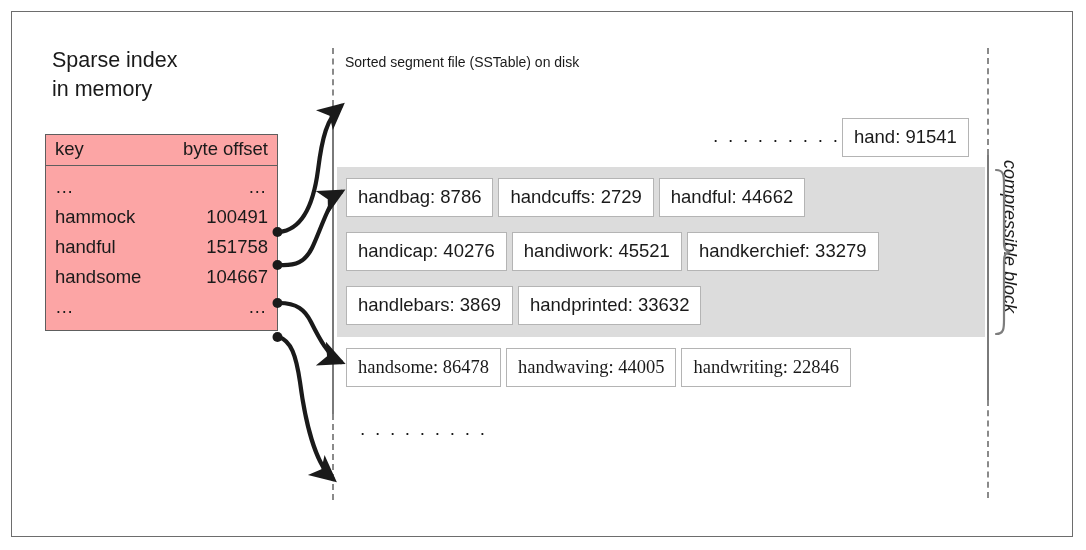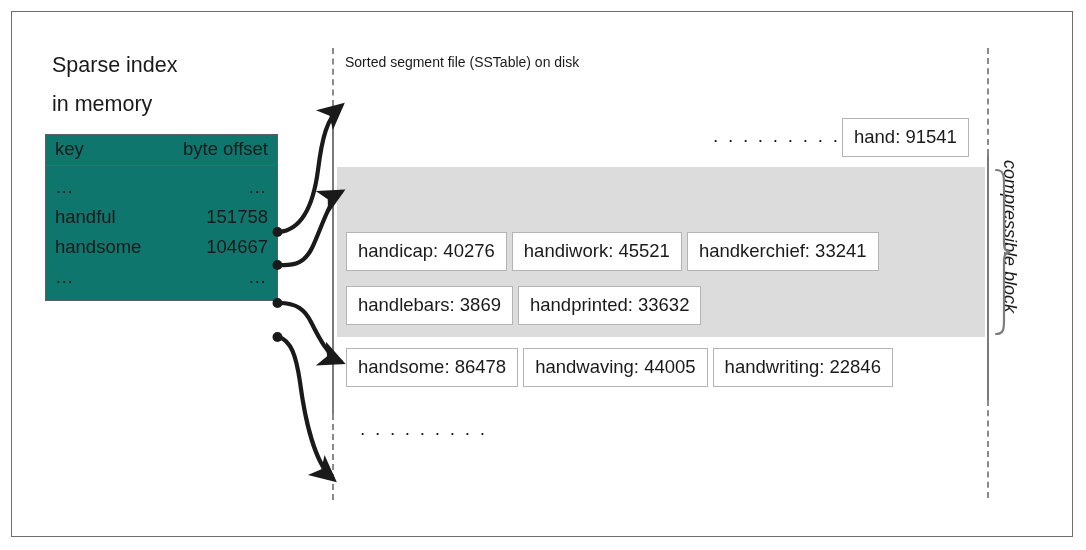--- a/index.html
+++ b/index.html
@@ -29,21 +29,21 @@
     background: #ffffff;
   }
 
   
   .left-title {
     position: absolute;
     left: 52px;
     top: 46px;
     width: 250px;
     font-size: 21.5px;
-    line-height: 39px;
+    line-height: 29px;
     color: #1a1a1a;
     white-space: pre-line;
   }
 
   
   .right-title {
     position: absolute;
     left: 345px;
     top: 48px;
     font-size: 14px;
@@ -53,21 +53,21 @@
   }
 
   
   .index-table {
     position: absolute;
     left: 45px;
     top: 134px;
     width: 233px;
     border: 1px solid #5e5e5e;
     box-sizing: border-box;
-    background: #0f766e;
+    background: #fca5a5;
   }
   .idx-head {
     display: flex;
     justify-content: space-between;
     padding: 3px 9px 5px 9px;
     border-bottom: 1px solid #5e5e5e;
     font-size: 18.5px;
     color: #1a1a1a;
   }
   .idx-body {
@@ -172,20 +172,24 @@
     <div class="idx-head">
       <span class="k">key</span>
       <span class="v">byte offset</span>
     </div>
     <div class="idx-body">
       <div class="idx-row ellipsis">
         <span class="k">…</span>
         <span class="v">…</span>
       </div>
       <div class="idx-row">
+        <span class="k">hammock</span>
+        <span class="v">100491</span>
+      </div>
+      <div class="idx-row">
         <span class="k">handful</span>
         <span class="v">151758</span>
       </div>
       <div class="idx-row">
         <span class="k">handsome</span>
         <span class="v">104667</span>
       </div>
       <div class="idx-row ellipsis">
         <span class="k">…</span>
         <span class="v">…</span>
@@ -201,33 +205,38 @@
   <div class="vrule" style="left:987px; top:155px; height:245px;"></div>
   <div class="vrule dashed" style="left:987px; top:400px; height:98px;"></div>
 
   <div class="gray-block"></div>
 
   <div class="dots" style="left:713px; top:125px;">. . . . . . . . .</div>
   <div class="cellrow" style="left:818px; top:118px;padding-left:24px;">
     <div class="cell">hand: 91541</div>
   </div>
 
+  <div class="cellrow" style="left:346px; top:178px;">
+    <div class="cell">handbag: 8786</div>
+    <div class="cell">handcuffs: 2729</div>
+    <div class="cell">handful: 44662</div>
+  </div>
 
   <div class="cellrow" style="left:346px; top:232px;">
     <div class="cell">handicap: 40276</div>
     <div class="cell">handiwork: 45521</div>
-    <div class="cell">handkerchief: 33241</div>
+    <div class="cell">handkerchief: 33279</div>
   </div>
 
   <div class="cellrow" style="left:346px; top:286px;">
     <div class="cell">handlebars: 3869</div>
     <div class="cell">handprinted: 33632</div>
   </div>
 
-  <div class="cellrow" style="left:346px; top:348px;">
+  <div class="cellrow" style="left:346px; top:348px;font-family:Liberation Serif, serif;">
     <div class="cell">handsome: 86478</div>
     <div class="cell">handwaving: 44005</div>
     <div class="cell">handwriting: 22846</div>
   </div>
 
   <div class="dots" style="left:360px; top:418px;">. . . . . . . . .</div>
 
   <div class="cb-label">compressible block</div>
 
   <svg class="overlay" viewBox="0 0 1086 550">

